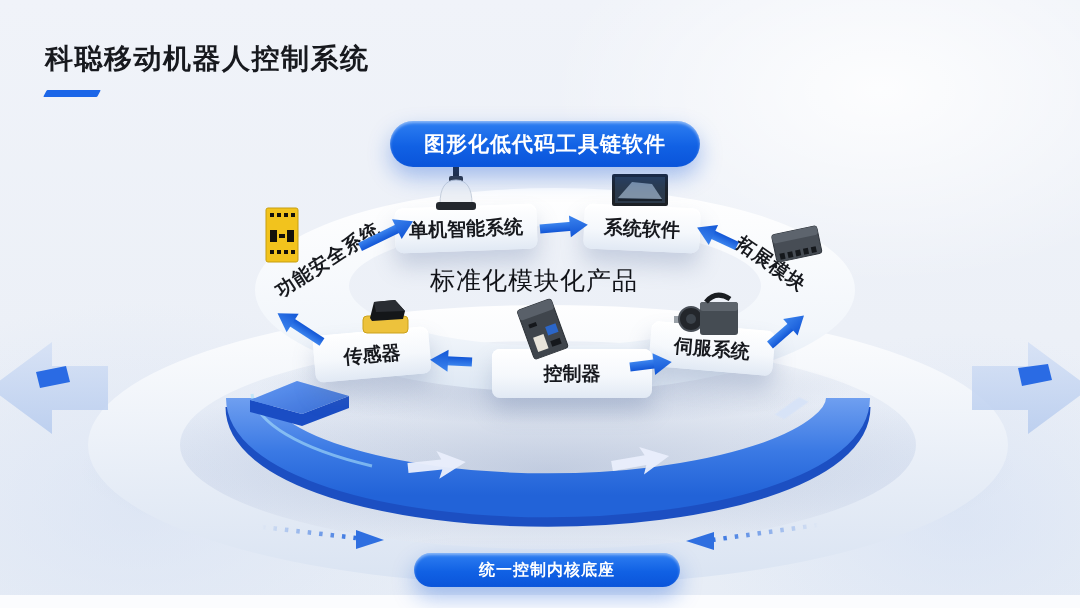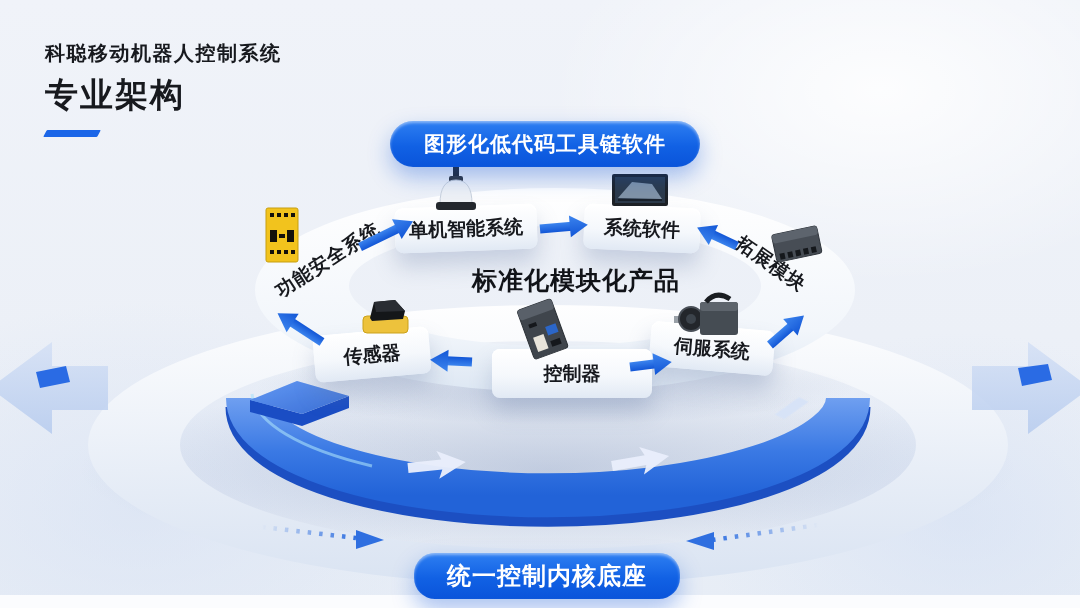--- a/index.html
+++ b/index.html
@@ -13,32 +13,32 @@
   .bg-glow1{left:520px;top:-120px;width:720px;height:420px;
     background:radial-gradient(ellipse at center,rgba(255,255,255,.85) 0%,rgba(255,255,255,0) 65%);}
   .bg-glow2{left:-180px;top:300px;width:640px;height:420px;
     background:radial-gradient(ellipse at center,rgba(213,224,243,.55) 0%,rgba(213,224,243,0) 70%);}
   .bg-glow3{left:700px;top:330px;width:520px;height:380px;
     background:radial-gradient(ellipse at center,rgba(208,221,243,.5) 0%,rgba(208,221,243,0) 70%);}
   .bottom-strip{left:0;bottom:0;width:1080px;height:13px;background:#fbfcfe;}
 
   
   .title-wrap{left:45px;top:40px;z-index:40;color:#17191e;}
-  .title-line1{font-size:20px;font-weight:bold;letter-spacing:1.5px;text-align:center;}
+  .title-line1{font-size:28px;font-weight:bold;letter-spacing:1.5px;text-align:center;}
   .title-line2{font-size:33px;font-weight:bold;margin-top:6px;letter-spacing:2px;}
   .title-underline{width:54px;height:7px;background:#1b66e8;margin-top:12px;
     transform:skewX(-28deg);border-radius:1px;}
 
   
   .pill{position:absolute;display:flex;align-items:center;justify-content:center;
     color:#fff;font-weight:bold;letter-spacing:1px;z-index:40;
     background:linear-gradient(180deg,#2e7ff2 0%,#1161e4 55%,#0a54da 100%);
     box-shadow:0 10px 22px rgba(18,86,216,.35), inset 0 2px 3px rgba(255,255,255,.45);margin-top:29px;}
   .pill-top{left:390px;top:92px;width:310px;height:46px;border-radius:23px;font-size:21px;}
-  .pill-bottom{left:414px;top:524px;width:266px;height:46px;border-radius:21px;font-size:24px;}
+  .pill-bottom{left:414px;top:524px;width:266px;height:34px;border-radius:21px;font-size:16px;}
 
   
   #scene{left:0;top:0;z-index:1;}
   #arrows{left:0;top:0;z-index:15;pointer-events:none;}
 
   
   .block{position:absolute;display:flex;align-items:center;justify-content:center;
     z-index:10;color:#17191e;font-weight:bold;border-radius:8px;
     background:linear-gradient(180deg,#ffffff 0%,#f5f8fc 55%,#e1e9f4 100%);
     box-shadow:0 14px 22px rgba(108,130,170,.30), inset 0 2px 0 #ffffff;}
@@ -46,22 +46,22 @@
   .m-software{left:584px;top:206px;width:116px;height:45px;font-size:19px;transform:rotate(2.5deg);}
   .m-sensor{left:314px;top:331px;width:116px;height:47px;font-size:19px;transform:rotate(-5deg);}
   .m-controller{left:492px;top:349px;width:160px;height:49px;font-size:19px;}
   .m-servo{left:650px;top:326px;width:124px;height:45px;font-size:19px;transform:rotate(5deg);}
 
   .rot-label{position:absolute;z-index:10;font-weight:bold;color:#17191e;white-space:nowrap;
     font-size:19px;letter-spacing:1px;text-align:center;}
   .m-safety{left:253px;top:247px;width:150px;transform:rotate(-33deg);}
   .m-expansion{left:716px;top:251px;width:110px;transform:rotate(35deg);}
 
-  .center-label{left:430px;top:264px;width:250px;text-align:right;z-index:11;
-    font-size:25px;font-weight:bold;color:#111318;letter-spacing:1px;}
+  .center-label{left:430px;top:264px;width:250px;text-align:left;z-index:11;
+    font-size:25px;font-weight:normal;color:#111318;letter-spacing:1px;}
 
   
   .icon{position:absolute;z-index:12;}
   .i-robot{left:432px;top:150px;}
   .i-screen{left:612px;top:174px;}
   .i-safety{left:264px;top:206px;}
   .i-lidar{left:360px;top:294px;}
   .i-board{left:510px;top:298px;}
   .i-servo{left:674px;top:290px;}
   .i-expansion{left:766px;top:220px;}
@@ -153,21 +153,20 @@
     <polygon points="356,530 384,540 356,549" fill="#2f6fe0"></polygon>
   </g>
   <g>
     <path d="M712 540 L818 525" stroke="url(#fadeR)" stroke-width="4.5" stroke-dasharray="3.5 8" fill="none"></path>
     <polygon points="714,532 686,541 714,550" fill="#2f6fe0"></polygon>
   </g>
 </svg>
 
 <div class="abs title-wrap">
   <div class="title-line1">科聪移动机器人控制系统</div>
-  <div class="title-line2">专业架构</div>
   <div class="title-underline"></div>
 </div>
 
 <div class="pill pill-top">
   <span>图形化低代码工具链软件</span>
 </div>
 <div class="pill pill-bottom">
   <span>统一控制内核底座</span>
 </div>
 

